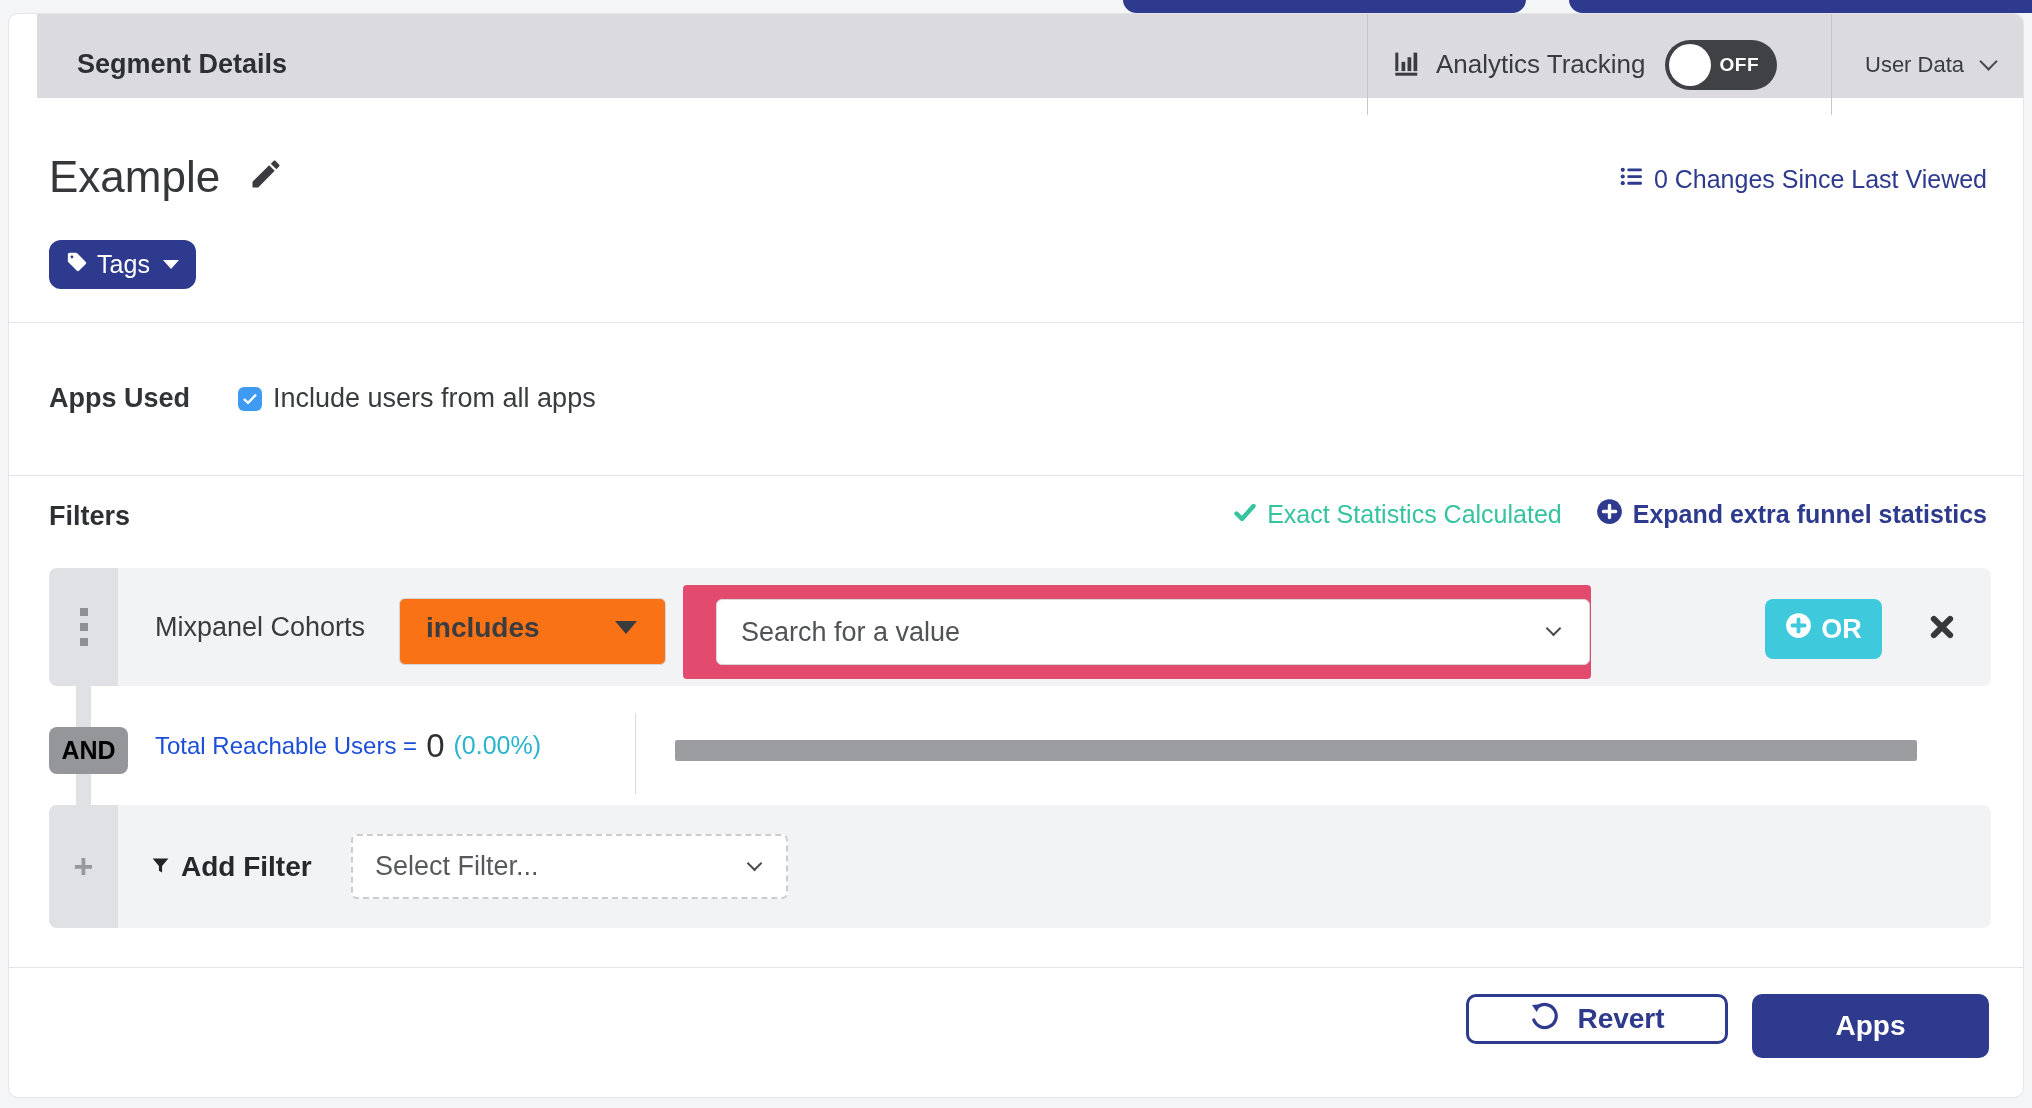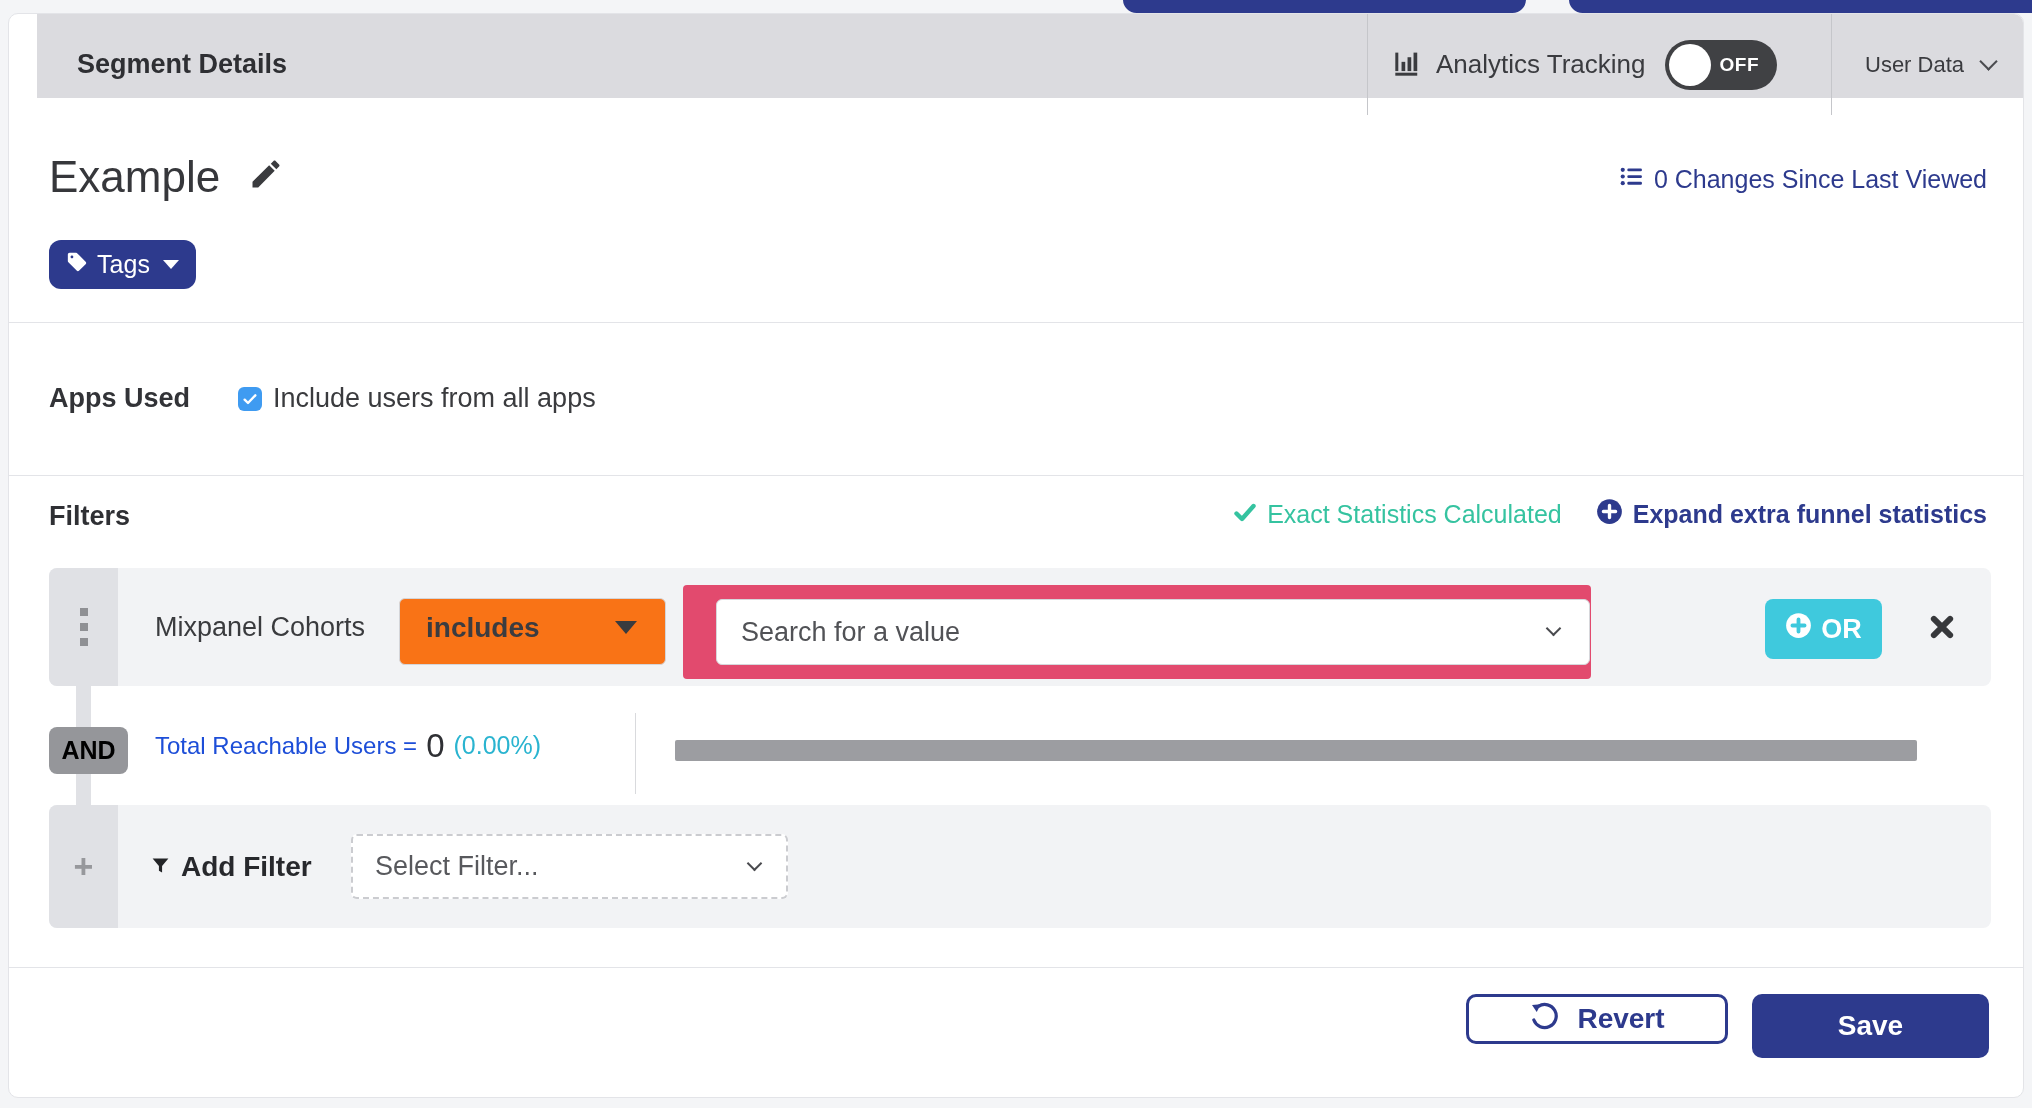--- a/index.html
+++ b/index.html
@@ -278,16 +278,16 @@
   <div class="revert-btn">
     <span>
       <svg width="30" height="30" viewBox="0 0 26 26">
           <path d="M8.2 4.6 A10 10 0 1 1 4.2 16.5" fill="none" stroke="#2d3a8d" stroke-width="2.8" stroke-linecap="round"></path>
           <path d="M2.6 3.4 l7.6 -0.6 -3.5 6.8 z" fill="#2d3a8d"></path>
         </svg>
     </span>
     <span>Revert</span>
   </div>
   <div class="save-btn">
-    <span>Save</span>
+    <span>Apps</span>
   </div>
 
 </div>
 
 </body></html>

